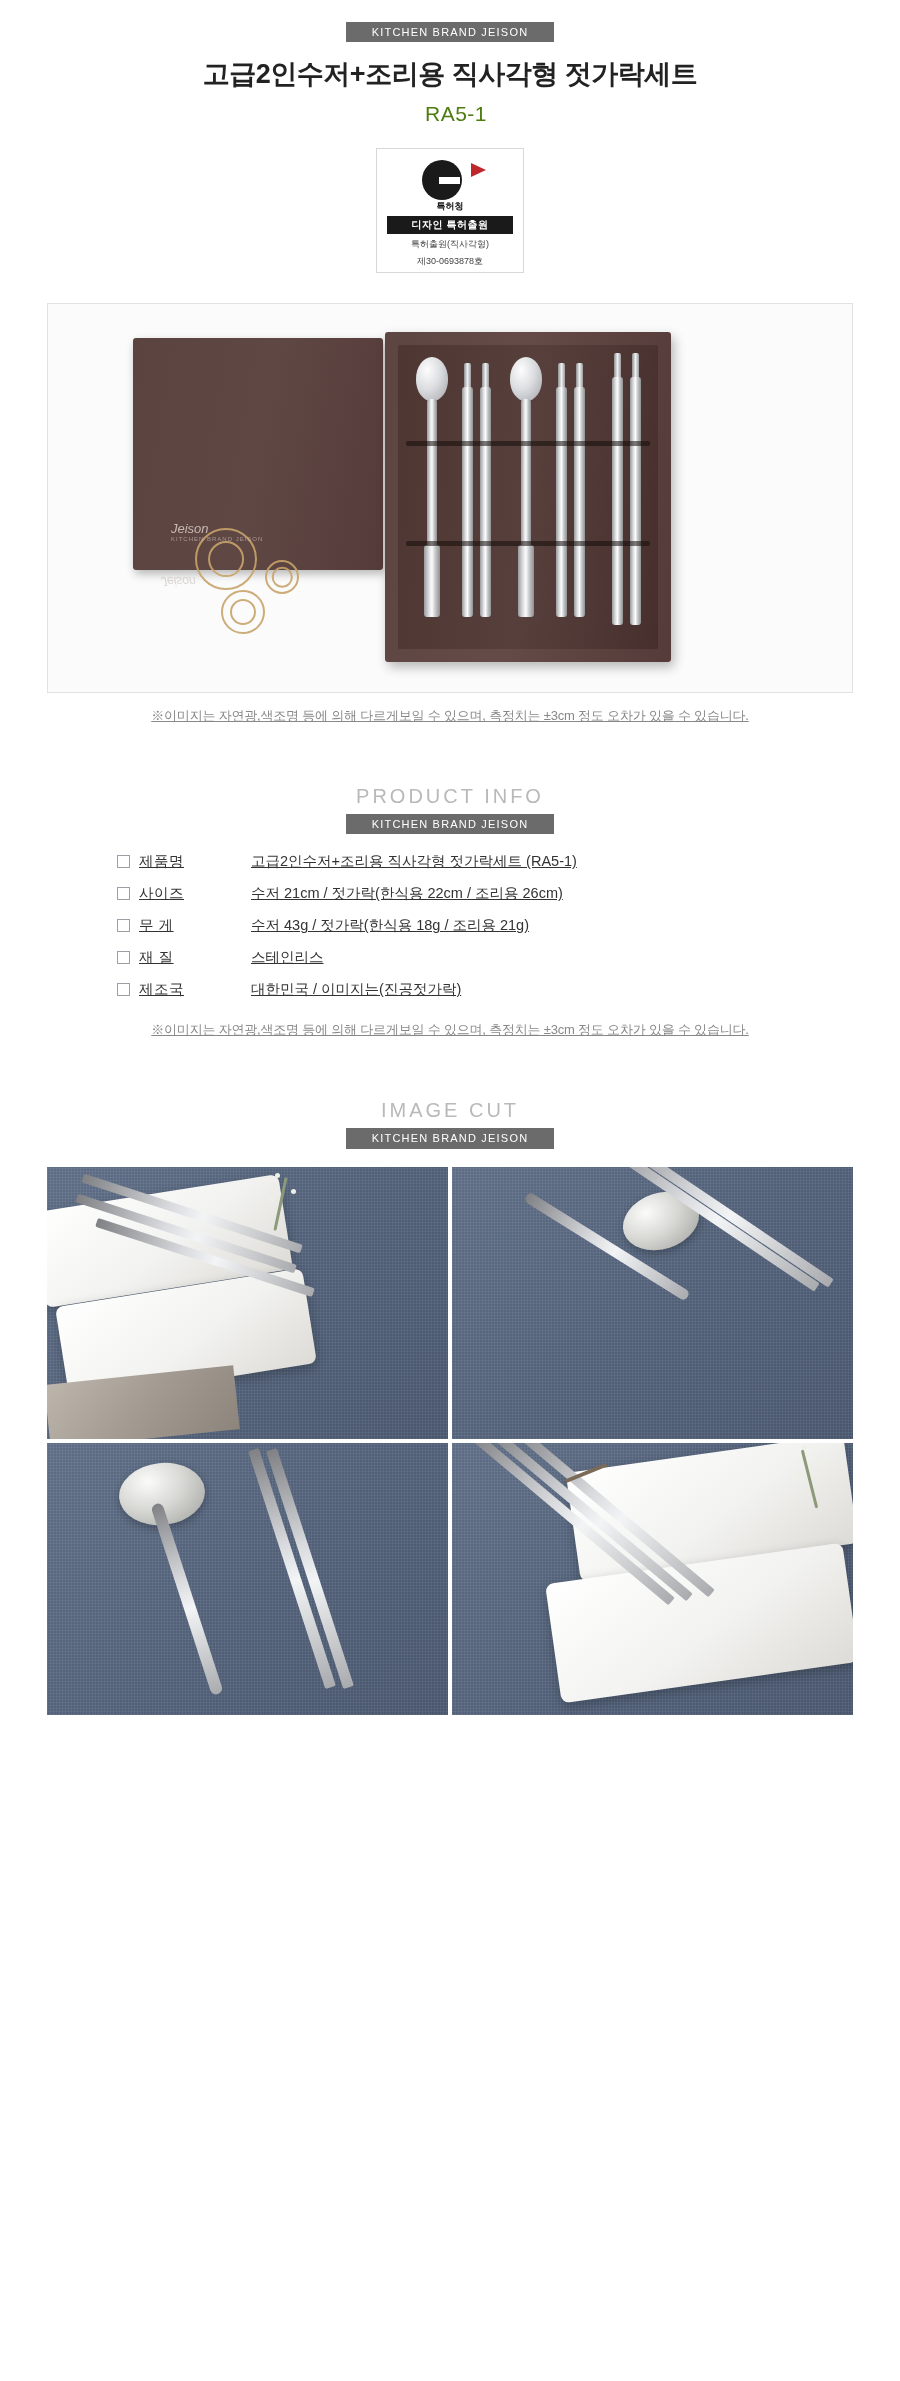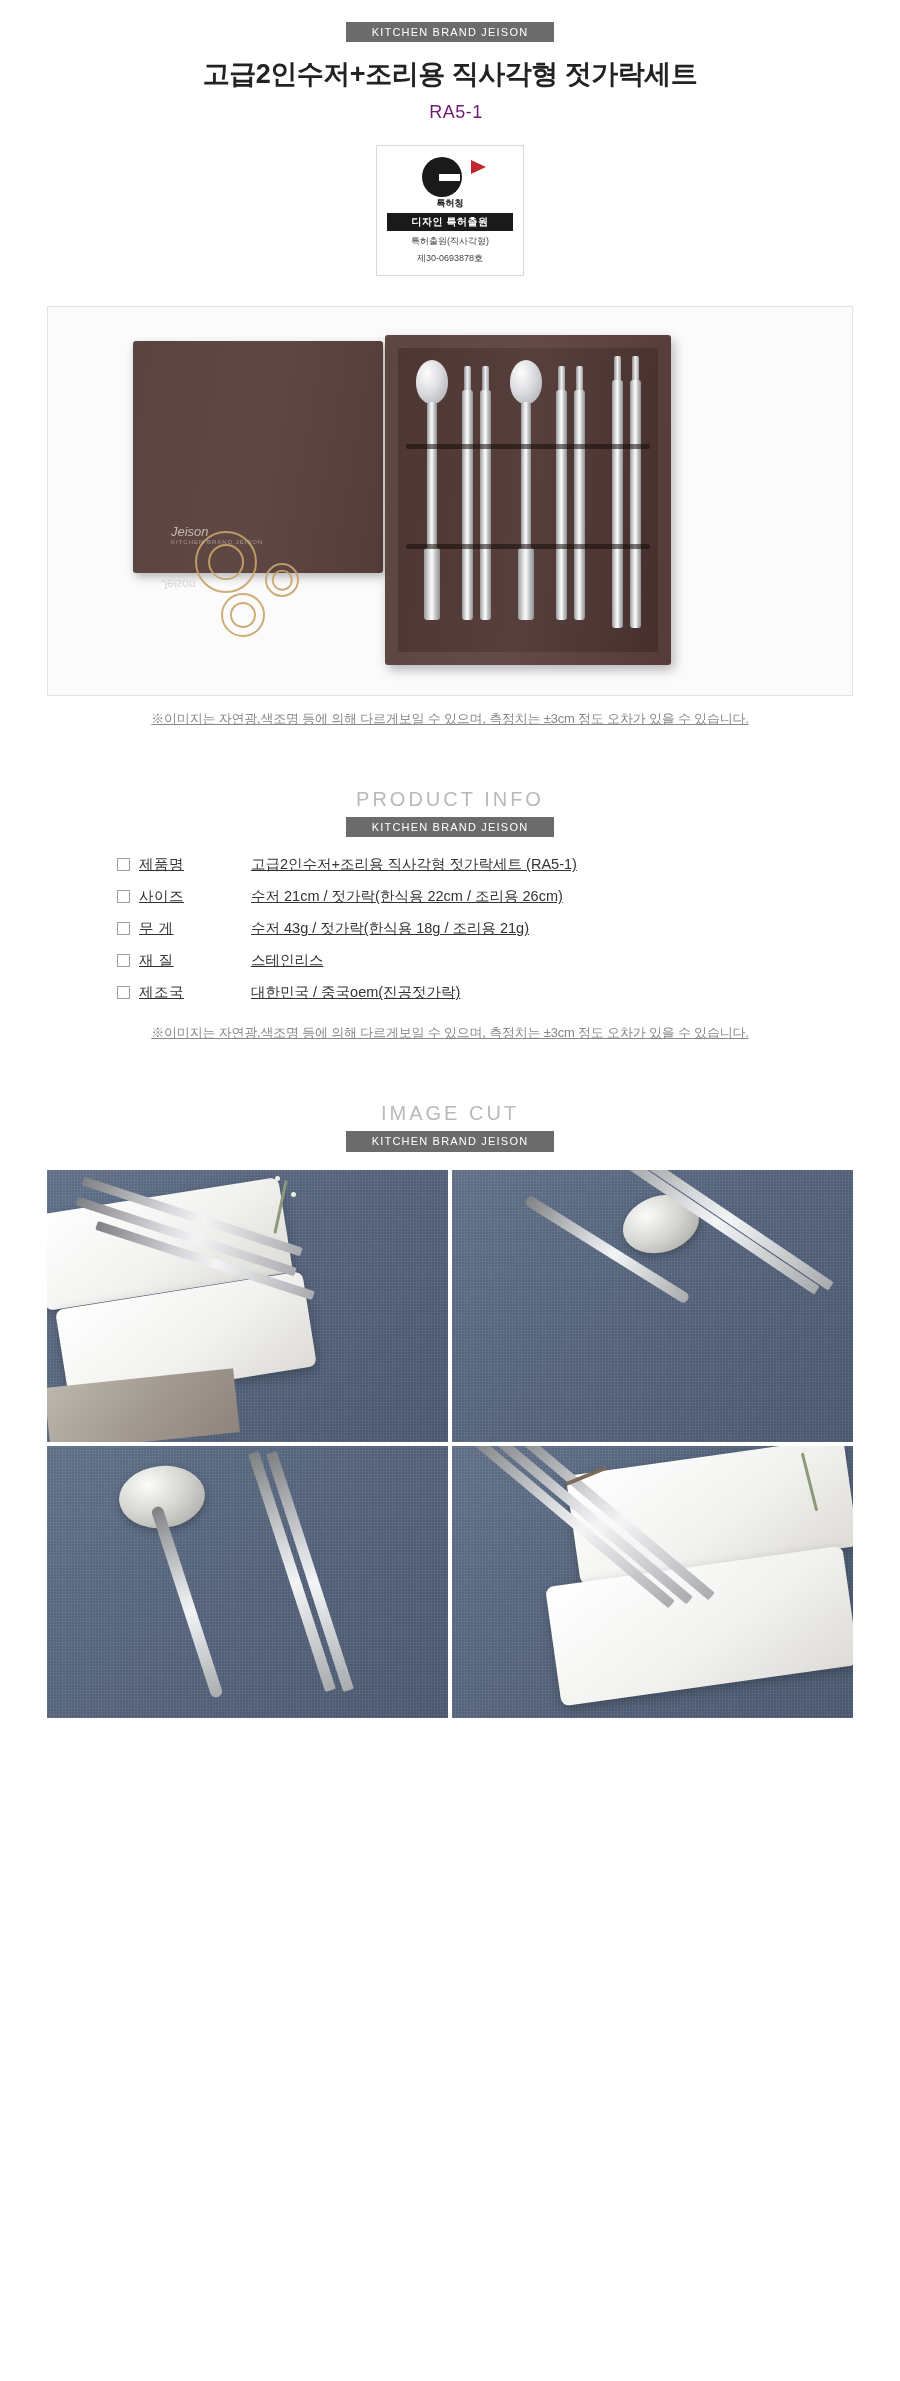--- a/index.html
+++ b/index.html
@@ -34,34 +34,34 @@
 
   
   .title-block { text-align:center; margin-top: 14px; }
   .title-main {
     font-size: 27px;
     font-weight: bold;
     color: #222;
     letter-spacing: -0.5px;
   }
   .title-sub {
-    font-size: 18px;
-    color: #701a75;
+    font-size: 21px;
+    color: #4d7c0f;
     margin-top: 10px;
     letter-spacing: 0.5px;
     padding-left: 12px;
   }
 
   
   .patent-badge {
     width: 148px;
     margin: 22px auto 0 auto;
     border: 1px solid #d8d8d8;
     background: #fff;
-    padding: 10px 6px 10px 6px;
+    padding: 10px 6px 4px 6px;
     text-align: center;
   }
   .patent-logo {
     position: relative;
     width: 84px;
     height: 44px;
     margin: 0 auto;
   }
   .patent-g {
     position: absolute;
@@ -408,21 +408,21 @@
       <span class="info-value">수저 43g / 젓가락(한식용 18g / 조리용 21g)</span>
     </div>
     <div class="info-row">
       <span class="info-check"></span>
       <span class="info-label">재  질</span>
       <span class="info-value">스테인리스</span>
     </div>
     <div class="info-row">
       <span class="info-check"></span>
       <span class="info-label">제조국</span>
-      <span class="info-value">대한민국 / 중국oem(진공젓가락)</span>
+      <span class="info-value">대한민국 / 이미지는(진공젓가락)</span>
     </div>
   </div>
 
   <div class="caption" style="margin-top:22px;">※이미지는 자연광,색조명 등에 의해 다르게보일 수 있으며, 측정치는 ±3cm 정도 오차가 있을 수 있습니다.</div>
 
   <div class="section-head">
     <div class="section-title">IMAGE CUT</div>
     <span class="brand-ribbon">KITCHEN BRAND JEISON</span>
   </div>
 

